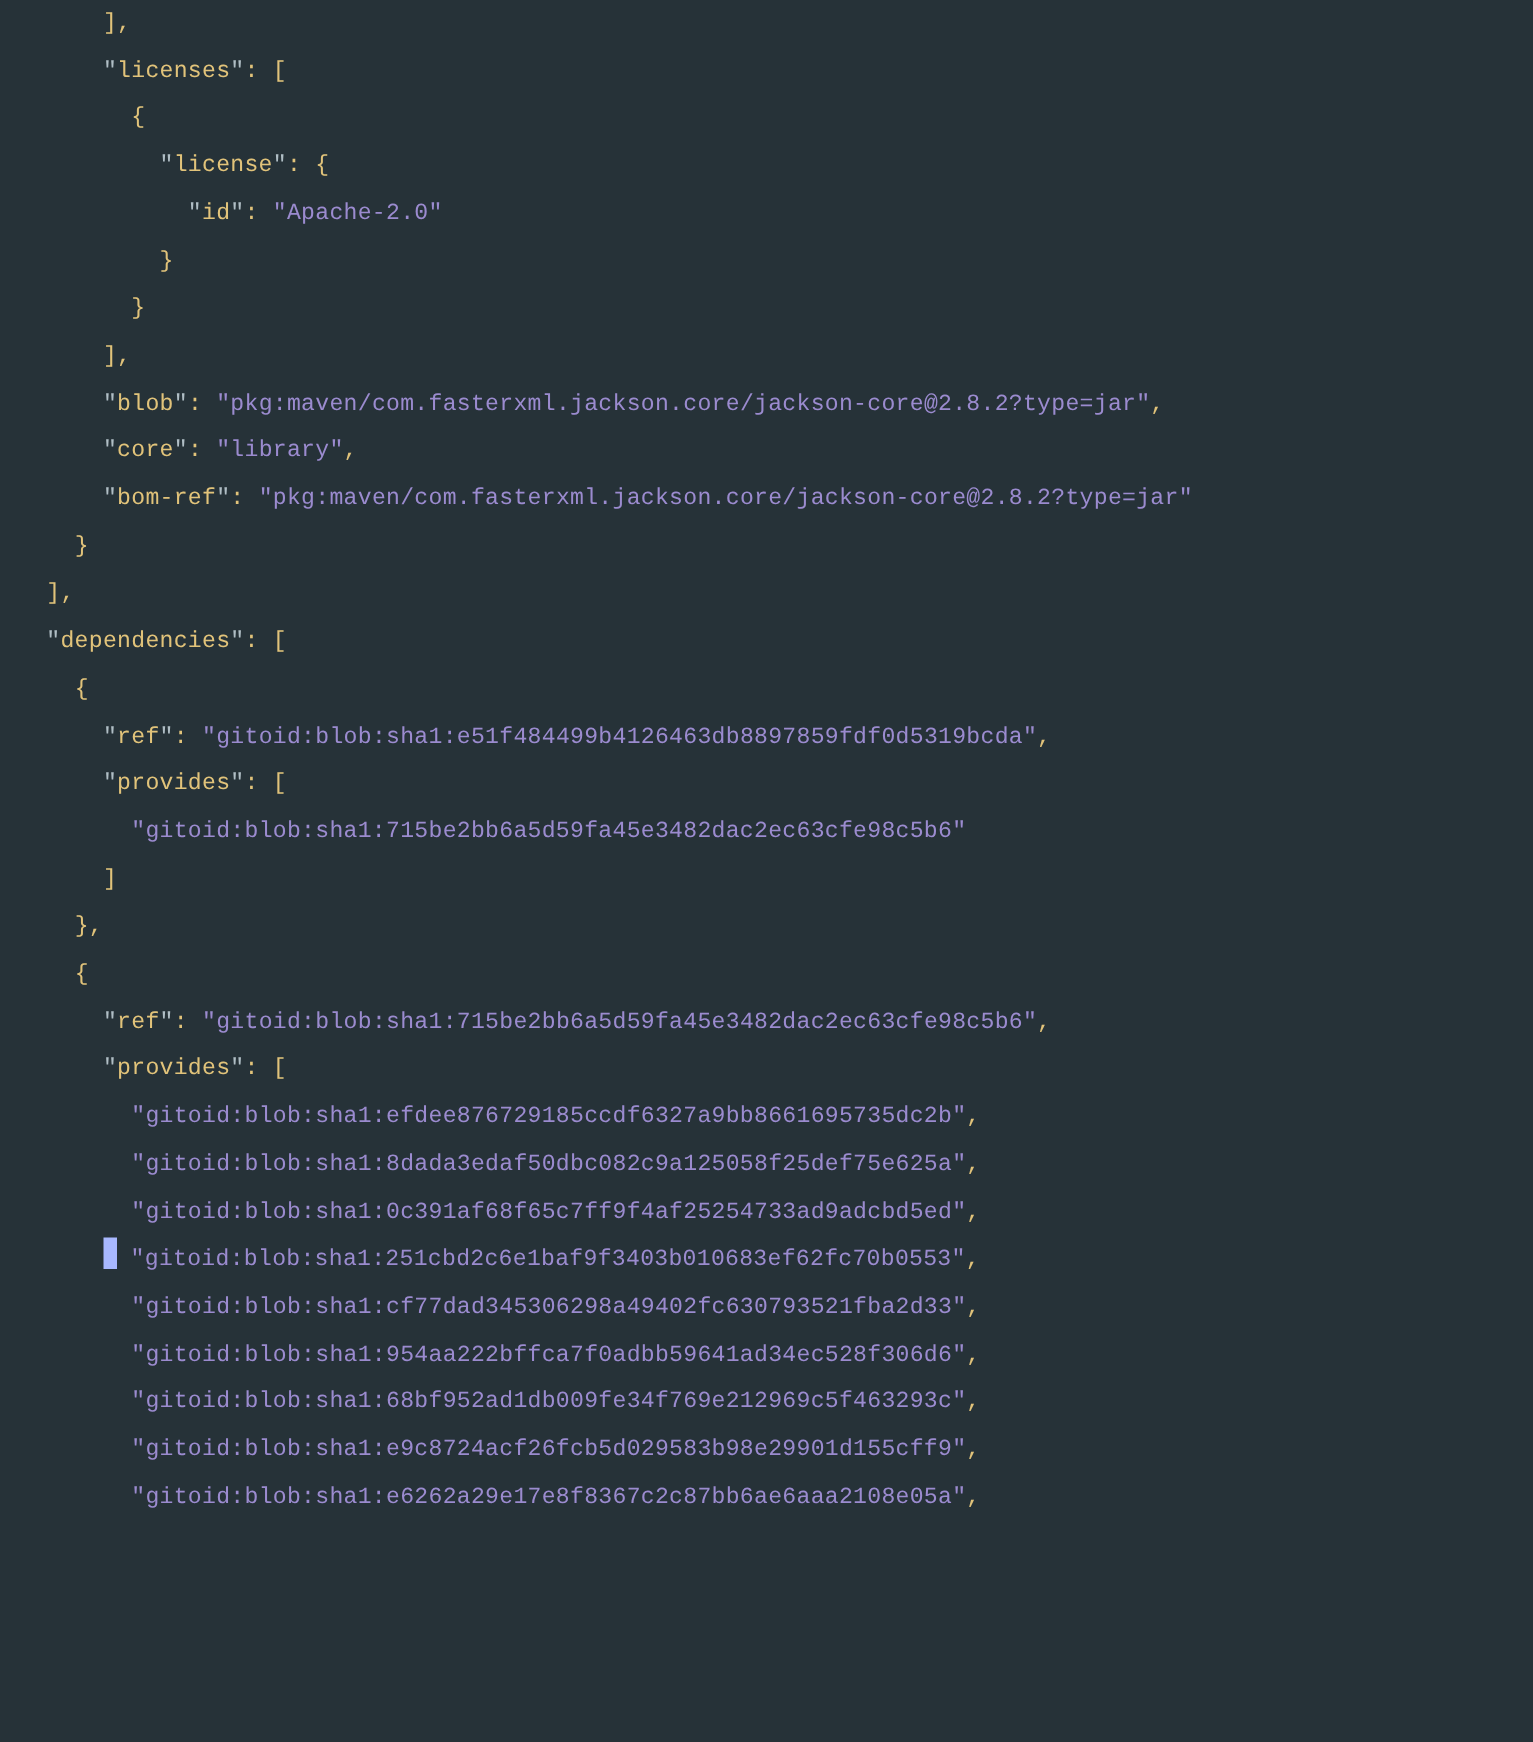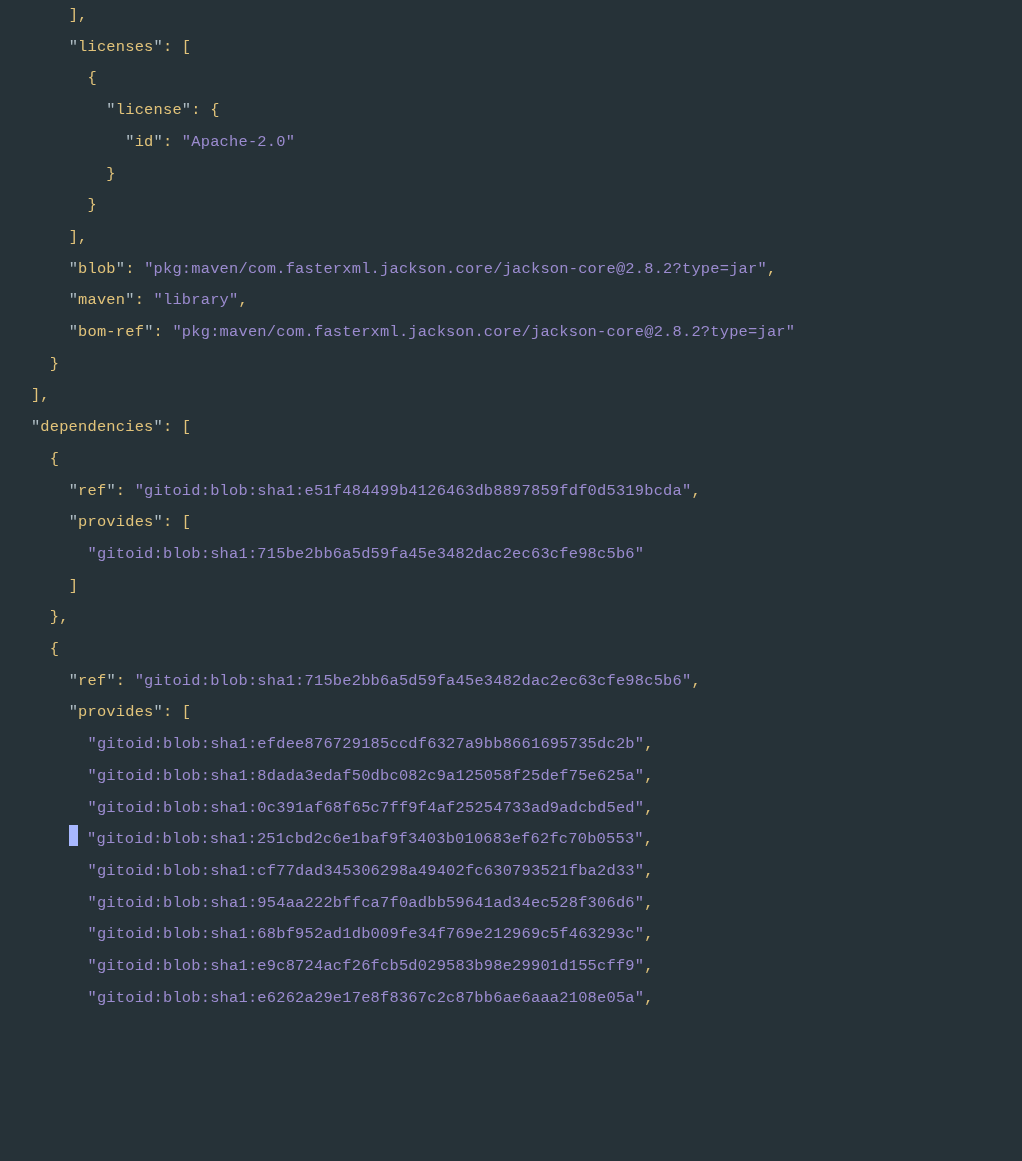--- a/index.html
+++ b/index.html
@@ -38,21 +38,21 @@
 
 <pre class="code" id="code">      <span class="punct">],</span>
       <span class="kquote">"</span><span class="key">licenses</span><span class="kquote">"</span><span class="punct">: [</span>
         <span class="punct">{</span>
           <span class="kquote">"</span><span class="key">license</span><span class="kquote">"</span><span class="punct">: {</span>
             <span class="kquote">"</span><span class="key">id</span><span class="kquote">"</span><span class="punct">: </span><span class="string">"Apache-2.0"</span>
           <span class="punct">}</span>
         <span class="punct">}</span>
       <span class="punct">],</span>
       <span class="kquote">"</span><span class="key">blob</span><span class="kquote">"</span><span class="punct">: </span><span class="string">"pkg:maven/com.fasterxml.jackson.core/jackson-core@2.8.2?type=jar"</span><span class="punct">,</span>
-      <span class="kquote">"</span><span class="key">maven</span><span class="kquote">"</span><span class="punct">: </span><span class="string">"library"</span><span class="punct">,</span>
+      <span class="kquote">"</span><span class="key">core</span><span class="kquote">"</span><span class="punct">: </span><span class="string">"library"</span><span class="punct">,</span>
       <span class="kquote">"</span><span class="key">bom-ref</span><span class="kquote">"</span><span class="punct">: </span><span class="string">"pkg:maven/com.fasterxml.jackson.core/jackson-core@2.8.2?type=jar"</span>
     <span class="punct">}</span>
   <span class="punct">],</span>
   <span class="kquote">"</span><span class="key">dependencies</span><span class="kquote">"</span><span class="punct">: [</span>
     <span class="punct">{</span>
       <span class="kquote">"</span><span class="key">ref</span><span class="kquote">"</span><span class="punct">: </span><span class="string">"gitoid:blob:sha1:e51f484499b4126463db8897859fdf0d5319bcda"</span><span class="punct">,</span>
       <span class="kquote">"</span><span class="key">provides</span><span class="kquote">"</span><span class="punct">: [</span>
         <span class="string">"gitoid:blob:sha1:715be2bb6a5d59fa45e3482dac2ec63cfe98c5b6"</span>
       <span class="punct">]</span>
     <span class="punct">},</span>

